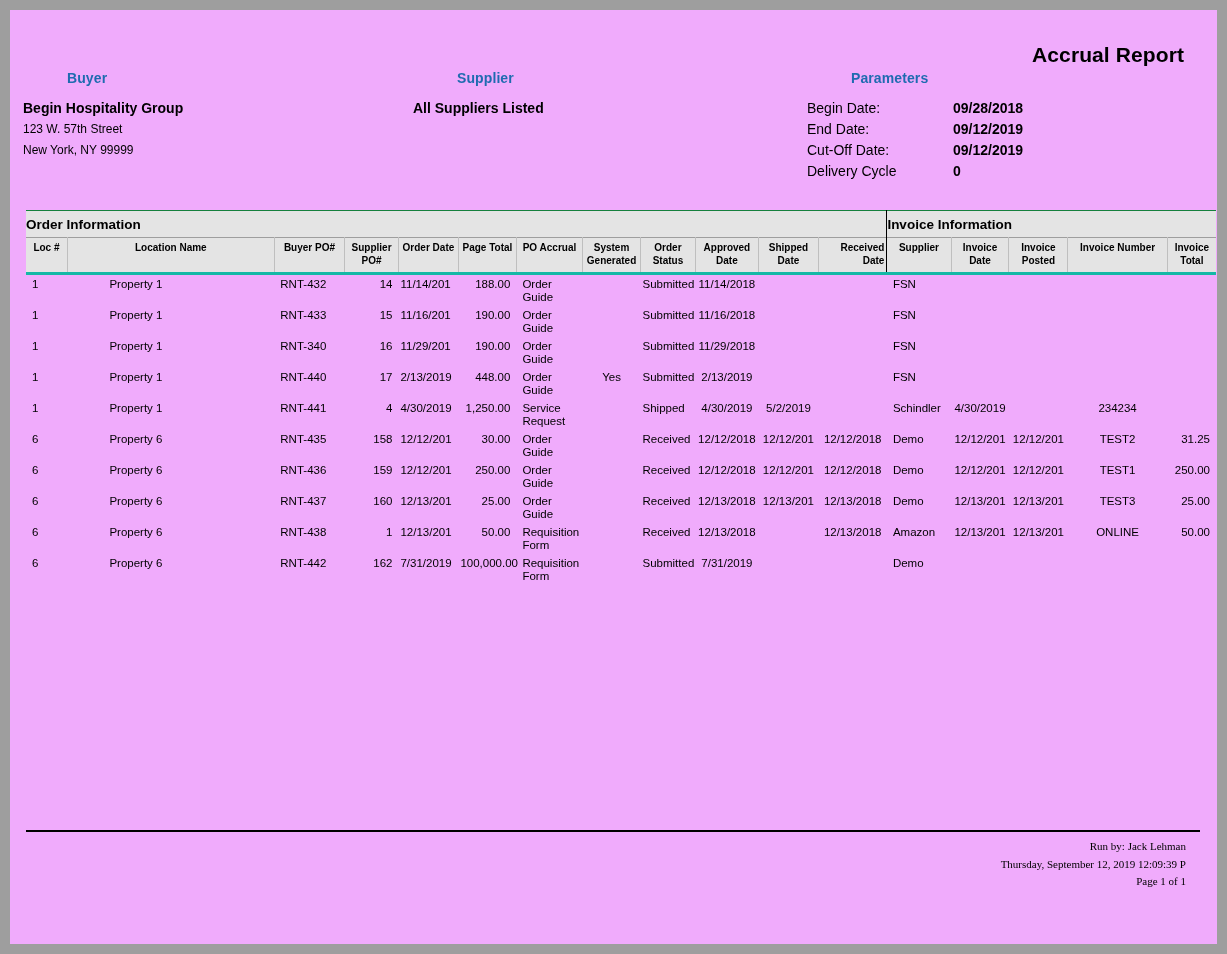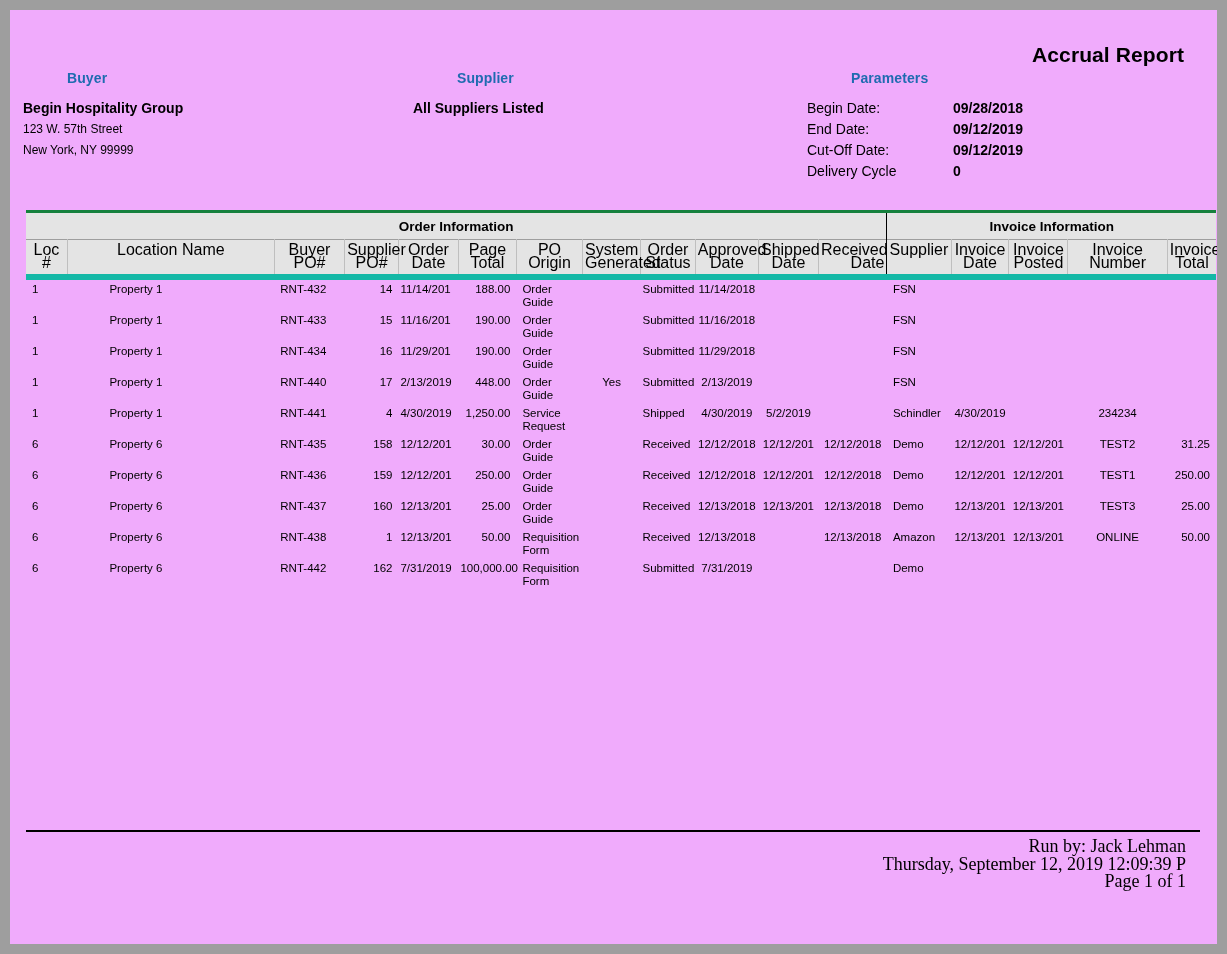--- a/index.html
+++ b/index.html
@@ -88,38 +88,37 @@
   }
   .grid td, .grid th {
     padding: 0;
     vertical-align: top;
   }
 
   
   .group-row td {
     background: #e4e4e4;
     height: 26px;
-    text-align: center;
     font-size: 13.5px;
     font-weight: bold;
     vertical-align: middle;
-    border-top: 3px solid #15803d;
+    border-top: 1px solid #15803d;
   }
   .group-row td.grp-left  { border-right: 1px solid #000; }
 
   
   .colhdr-row th {
     background: #e4e4e4;
-    font-size: 16px;
-    font-weight: normal;
+    font-size: 10px;
+    font-weight: bold;
     text-align: center;
     vertical-align: top;
     padding: 4px 2px 5px 2px;
     border-top: 1px solid #9e9e9e;
-    border-bottom: 6px solid #14b8a6;
+    border-bottom: 3px solid #14b8a6;
     border-right: 1px solid #bfbfbf;
     line-height: 12.5px;
   }
   .colhdr-row th.thick-right { border-right: 1px solid #000; text-align: right; }
   .colhdr-row th.last { border-right: none; }
 
   
   .data-row td {
     padding: 3px 2px 3px 2px;
     font-size: 11.5px;
@@ -140,21 +139,21 @@
     width: 1174px;
     height: 2px;
     background: #000;
   }
   .footer-text {
     position: absolute;
     right: 31px;
     top: 828px;
     text-align: right;
     font-family: "Liberation Serif", serif;
-    font-size: 18px;
+    font-size: 11px;
     color: #000;
     line-height: 17.5px;
   }
 </style>
 </head>
 <body>
 
 <div class="page">
 
   <div class="report-title">Accrual Report</div>
@@ -217,21 +216,21 @@
         <td class="grp-left" colspan="12">Order Information</td>
         <td colspan="5">Invoice Information</td>
       </tr>
       <tr class="colhdr-row">
         <th>Loc #</th>
         <th>Location Name</th>
         <th>Buyer PO#</th>
         <th>Supplier PO#</th>
         <th>Order Date</th>
         <th>Page Total</th>
-        <th>PO Origin</th>
+        <th>PO Accrual</th>
         <th>System Generated</th>
         <th>Order Status</th>
         <th>Approved Date</th>
         <th>Shipped Date</th>
         <th class="thick-right">Received Date</th>
         <th>Supplier</th>
         <th>Invoice Date</th>
         <th>Invoice Posted</th>
         <th>Invoice Number</th>
         <th class="last">Invoice Total</th>
@@ -273,21 +272,21 @@
           <td class="ta-c"></td>
           <td class="ta-l pad-l6">FSN</td>
           <td class="ta-c"></td>
           <td class="ta-c"></td>
           <td class="ta-c"></td>
           <td class="ta-r pad-r6"></td>
         </tr>
         <tr class="data-row">
           <td class="ta-l pad-l6">1</td>
           <td class="ta-l" style="padding-left: 42px;">Property 1</td>
-          <td class="ta-l pad-l6">RNT-434</td>
+          <td class="ta-l pad-l6">RNT-340</td>
           <td class="ta-r pad-r6">16</td>
           <td class="ta-l">11/29/201</td>
           <td class="ta-r pad-r6">190.00</td>
           <td class="ta-l pad-l6">Order Guide</td>
           <td class="ta-c"></td>
           <td class="ta-l">Submitted</td>
           <td class="ta-c">11/29/2018</td>
           <td class="ta-c"></td>
           <td class="ta-c"></td>
           <td class="ta-l pad-l6">FSN</td>

